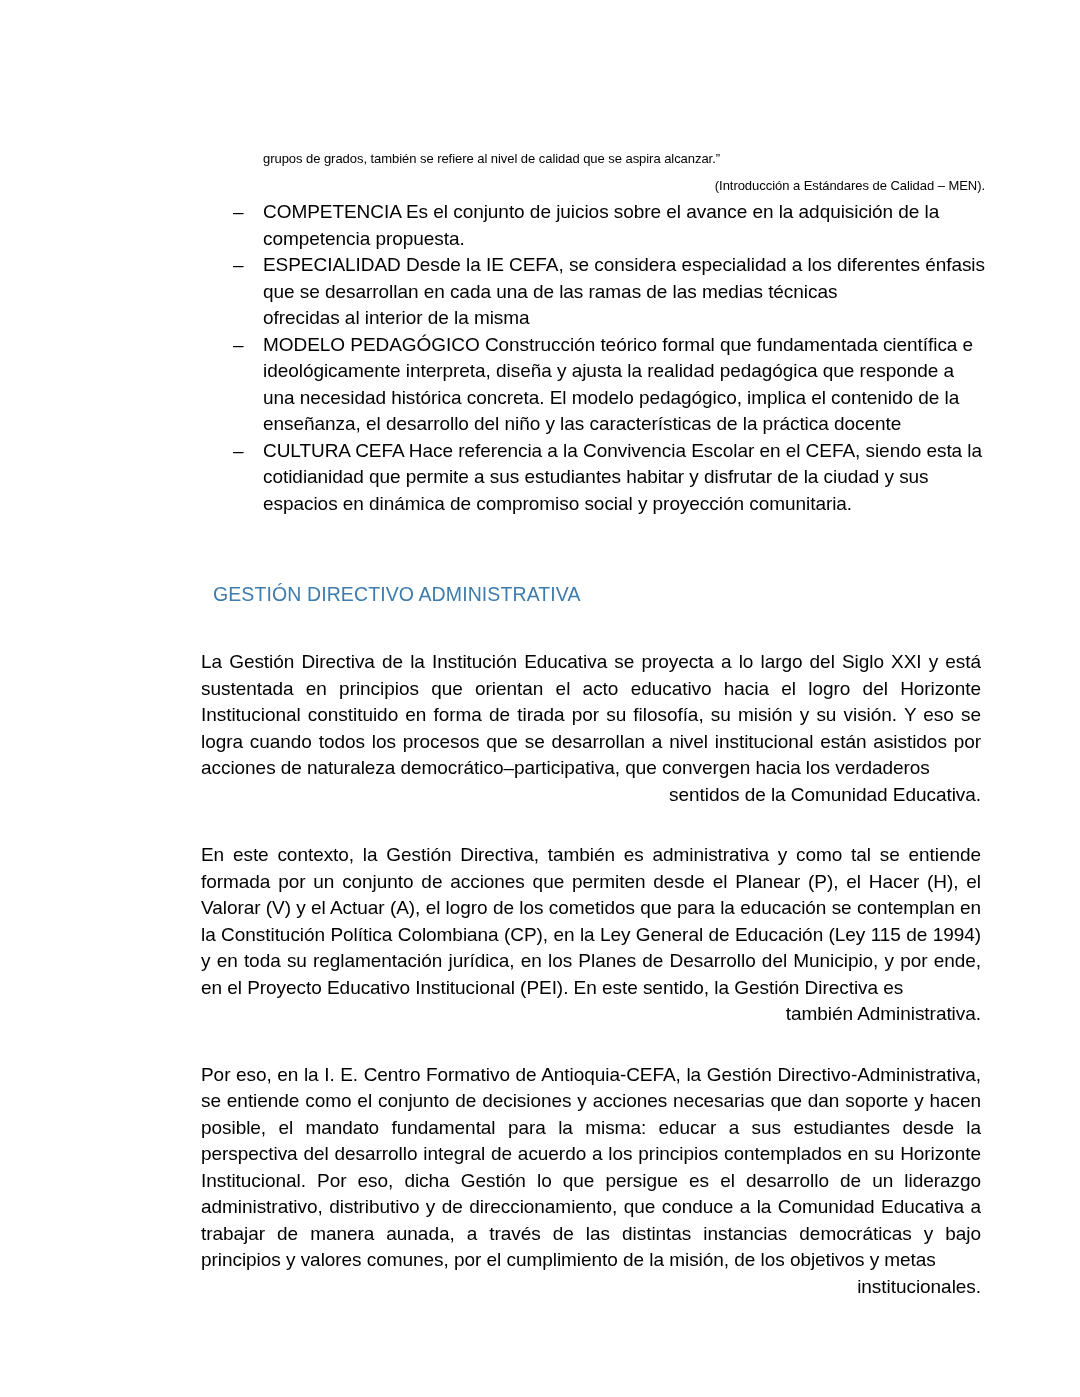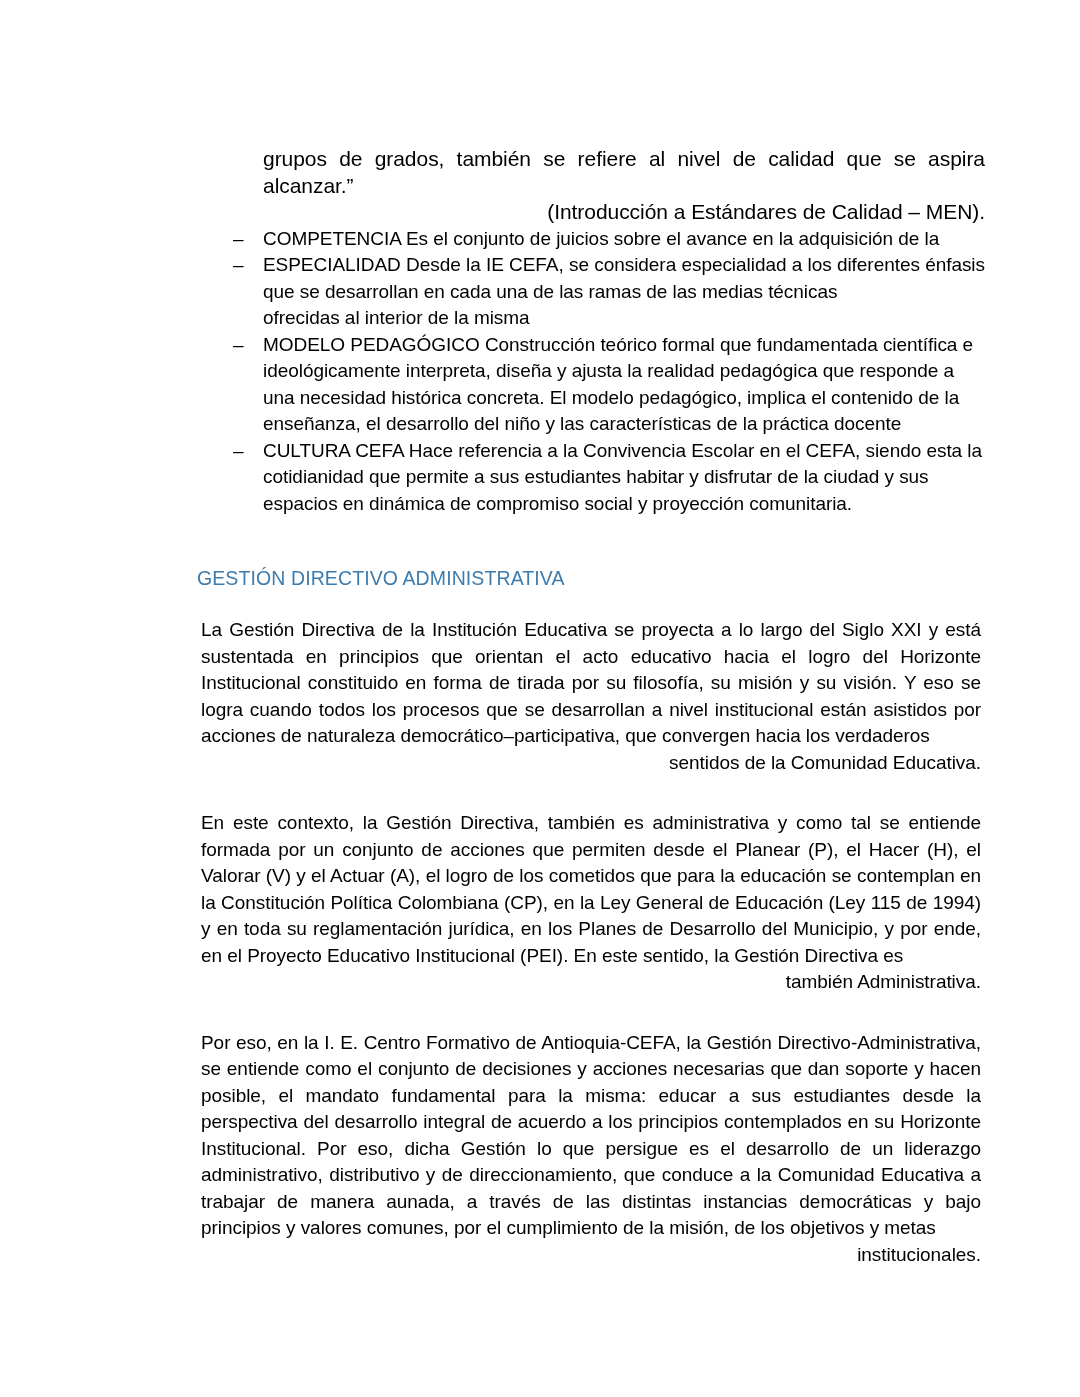--- a/index.html
+++ b/index.html
@@ -22,21 +22,21 @@
   }
   .content {
     position: absolute;
     left: 197px;
     top: 146px;
     width: 788px;
   }
 
   
   .cont-para {
-    font-size: 21px;
+    font-size: 13px;
     line-height: 26.5px;
     text-align: justify;
     text-justify: inter-word;
     margin: 0 0 0 66px;
     letter-spacing: -0.05px;
   }
   .cont-para .lastline {
     display: block;
     text-align: right;
   }
@@ -75,21 +75,21 @@
     display: block;
     text-align: left;
   }
 
   
   .section-heading {
     font-size: 19.5px;
     line-height: 26px;
     color: #3e7cad;
     font-weight: normal;
-    margin: 0;
+    margin: 16px;
     padding: 0;
     letter-spacing: 0.1px;
     white-space: nowrap;
   }
   .heading-gap-before { height: 48px; }
   .heading-gap-after  { height: 22px; }
 
   
   .body-para {
     font-size: 19px;
@@ -110,21 +110,21 @@
 <body>
 
 <div class="page">
   <div class="content">
 
     <p class="cont-para"><span>grupos de grados, también se refiere al nivel de calidad que se aspira alcanzar.”</span><span class="lastline">(Introducción a Estándares de Calidad – MEN).</span></p>
 
     <ul class="dash-list">
 
       <li class="dash-item">
-        <span class="dash-marker">–</span><span class="term">COMPETENCIA</span><span> </span><span>Es el conjunto de juicios sobre el avance en la adquisición de la</span>
+        <span class="dash-marker">–</span><span class="term">COMPETENCIA</span><span> </span><span>Es el conjunto de juicios sobre el avance en la adquisición de la</span><span class="lastline">competencia propuesta.</span>
       </li>
 
       <li class="dash-item">
         <span class="dash-marker">–</span><span class="term">ESPECIALIDAD</span><span> </span><span>Desde la IE CEFA, se considera especialidad a los diferentes énfasis que se desarrollan en cada una de las ramas de las medias técnicas</span><span class="lastline">ofrecidas al interior de la misma</span>
       </li>
 
       <li class="dash-item flush">
         <span class="dash-marker">–</span><span class="term">MODELO PEDAGÓGICO</span><span> </span><span>Construcción teórico formal que fundamentada científica e ideológicamente interpreta, diseña y ajusta la realidad pedagógica que responde a una necesidad histórica concreta. El modelo pedagógico, implica el contenido de la enseñanza, el desarrollo del niño y las características de la práctica docente</span>
       </li>
 

